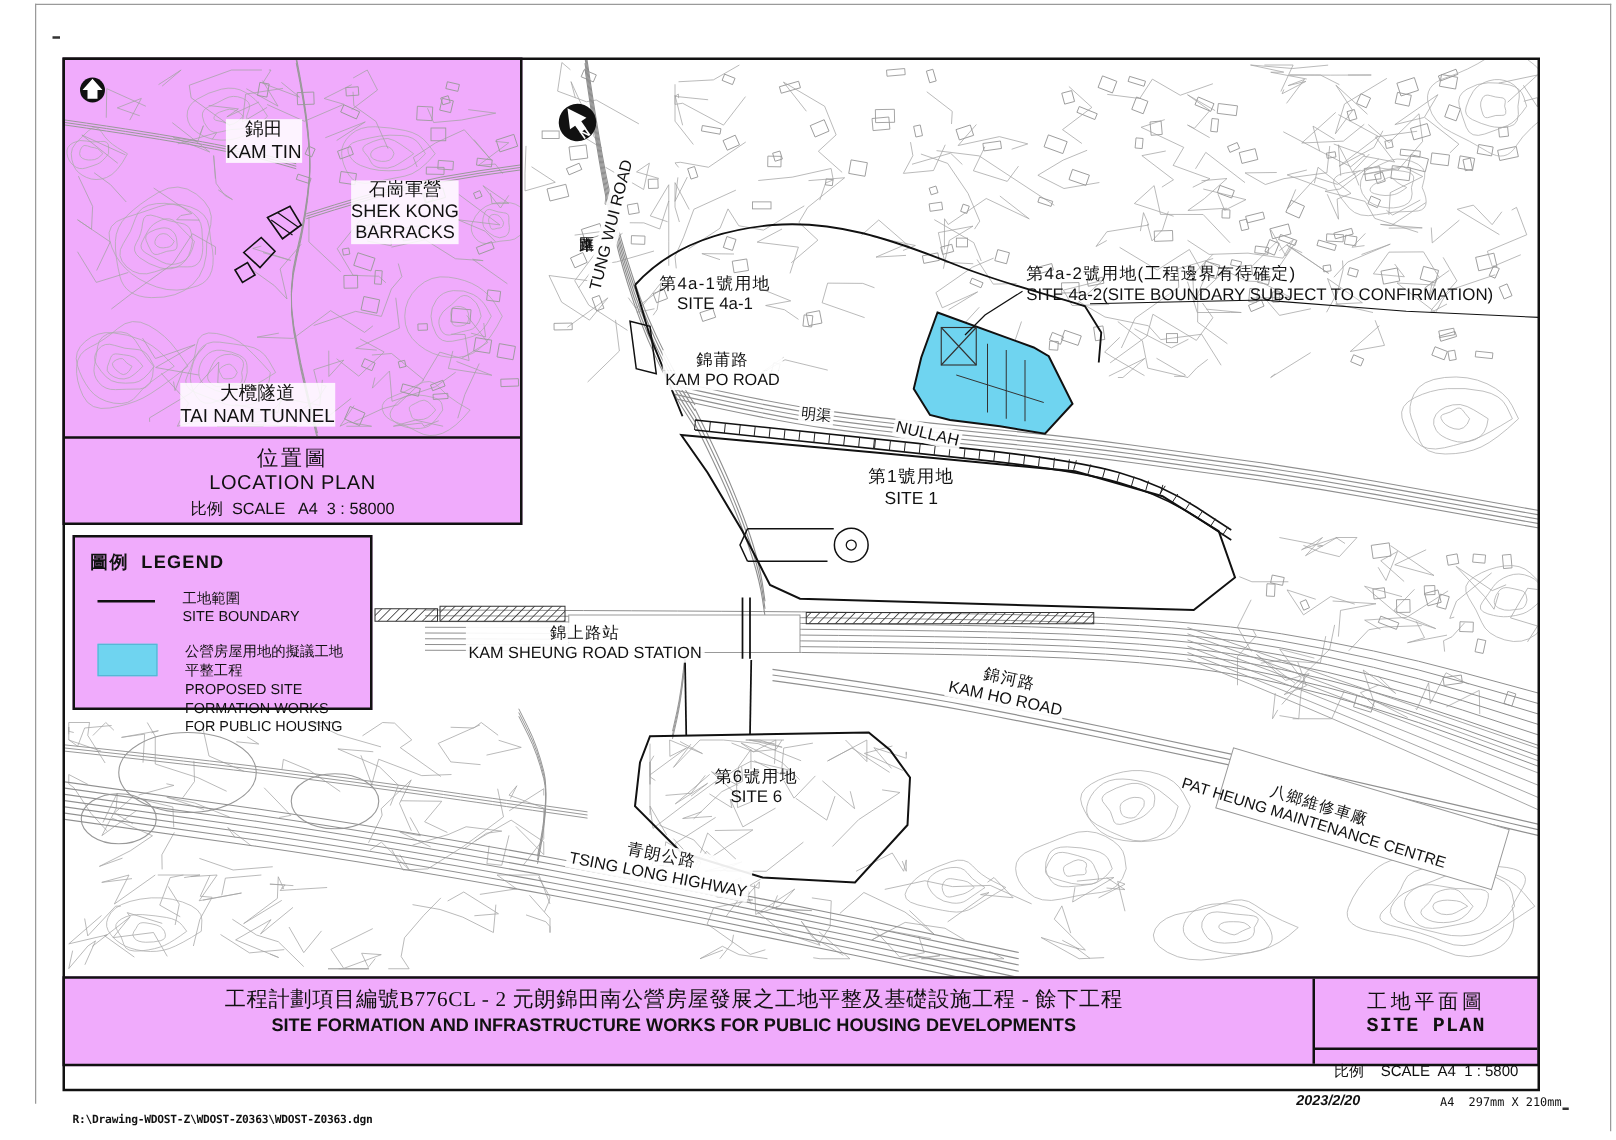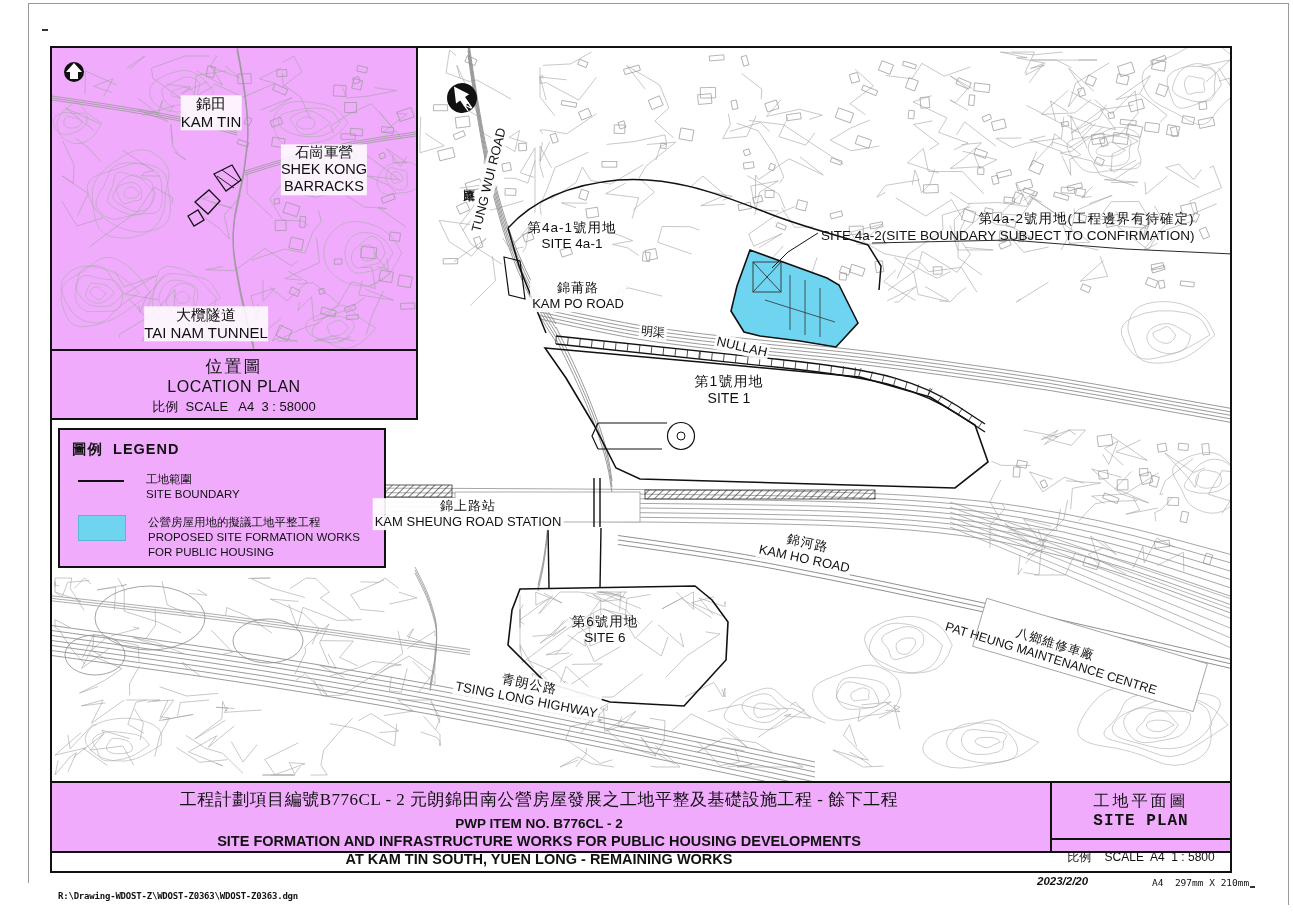--- a/index.html
+++ b/index.html
@@ -11,21 +11,21 @@
   
   .pb{position:absolute;background:#9a9a9a;z-index:0;}
   
   .panel{position:absolute;background:#f0abfc;border:2px solid #111;box-sizing:border-box;z-index:3;}
   #inset-box{left:50px;top:46px;width:368px;height:374px;}
   #inset-map-area{position:relative;width:364px;height:301px;overflow:hidden;border-bottom:2px solid #111;}
   #inset-caption{position:relative;height:67px;text-align:center;padding-top:4px;}
   #inset-caption .t1{font-size:17px;letter-spacing:2px;}
   #inset-caption .t2{font-size:16px;letter-spacing:.5px;}
   #inset-caption .t3{font-size:13px;margin-top:2px;}
-  #legend-box{left:58px;top:428px;width:328px;height:140px;padding:10px 12px;}
+  #legend-box{left:58px;top:428px;width:240px;height:140px;padding:10px 12px;}
   #legend-title{font-size:14.5px;font-weight:bold;letter-spacing:1px;}
   .leg-row{display:flex;align-items:flex-start;margin-top:13px;}
   .leg-swatch{width:46px;flex:0 0 46px;margin-right:22px;margin-left:6px;}
   .leg-line{height:0;border-top:2px solid #111;margin-top:8px;}
   .leg-fill{height:24px;border:1px solid #57b8d6;}
   .leg-text{font-size:11.5px;line-height:1.3;}
   #title-strip{left:50px;top:781px;width:1182px;height:72px;display:flex;gap:24px;}
   #title-main{flex:1;text-align:center;padding-top:5px;}
   #tb-line1{font-size:17px;font-family:"Liberation Serif","DejaVu Serif",serif;letter-spacing:.5px;}
   #tb-line2{font-size:13.5px;font-weight:bold;margin-top:5px;}
@@ -642,21 +642,21 @@
     </svg>
 
   <div class="lbl" style="left:469px;top:180px;writing-mode:vertical-rl;font-size:12px;background:rgba(255,255,255,.9);">東匯路</div>
   <div class="lbl wbg" style="left:489px;top:180px;transform:translate(-50%,-50%) rotate(-76deg);font-size:13px;">TUNG WUI ROAD</div>
 
   <div class="lbl" style="left:572px;top:236px;font-size:13.5px;">
     <div class="zh">第4a-1號用地</div>
     <div>SITE 4a-1</div>
   </div>
 
-  <div class="lbl" style="left:821px;top:210px;transform:none;text-align:right;font-size:13.5px;line-height:17px;">
+  <div class="lbl" style="left:821px;top:210px;transform:none;text-align:left;font-size:13.5px;line-height:17px;">
     <div class="zh">第4a-2號用地(工程邊界有待確定)</div>
     <div>SITE 4a-2(SITE BOUNDARY SUBJECT TO CONFIRMATION)</div>
   </div>
 
   <div class="lbl" style="left:578px;top:296px;font-size:13px;">
     <div class="zh wbg">錦莆路</div>
     <div class="wbg">KAM PO ROAD</div>
   </div>
 
   <div class="lbl wbg" style="left:653px;top:332px;transform:translate(-50%,-50%) rotate(6deg);font-size:12px;">明渠</div>
@@ -884,23 +884,21 @@
         <div class="zh">公營房屋用地的擬議工地平整工程</div>
         <div>PROPOSED SITE FORMATION WORKS</div>
         <div>FOR PUBLIC HOUSING</div>
       </div>
     </div>
   </div>
 
   <div id="title-strip" class="panel">
     <div id="title-main">
       <div id="tb-line1">工程計劃項目編號B776CL - 2 元朗錦田南公營房屋發展之工地平整及基礎設施工程 - 餘下工程</div>
-      <div id="tb-line2">PWP ITEM NO. B776CL - 2</div>
       <div id="tb-line3">SITE FORMATION AND INFRASTRUCTURE WORKS FOR PUBLIC HOUSING DEVELOPMENTS</div>
-      <div id="tb-line4">AT KAM TIN SOUTH, YUEN LONG - REMAINING WORKS</div>
     </div>
     <div id="title-right">
       <div id="plan-cell">
         <div class="p1">工地平面圖</div>
         <div class="p2">SITE PLAN</div>
       </div>
       <div id="scale-cell" class="pre">比例    SCALE  A4  1 : 5800</div>
     </div>
   </div>
 

